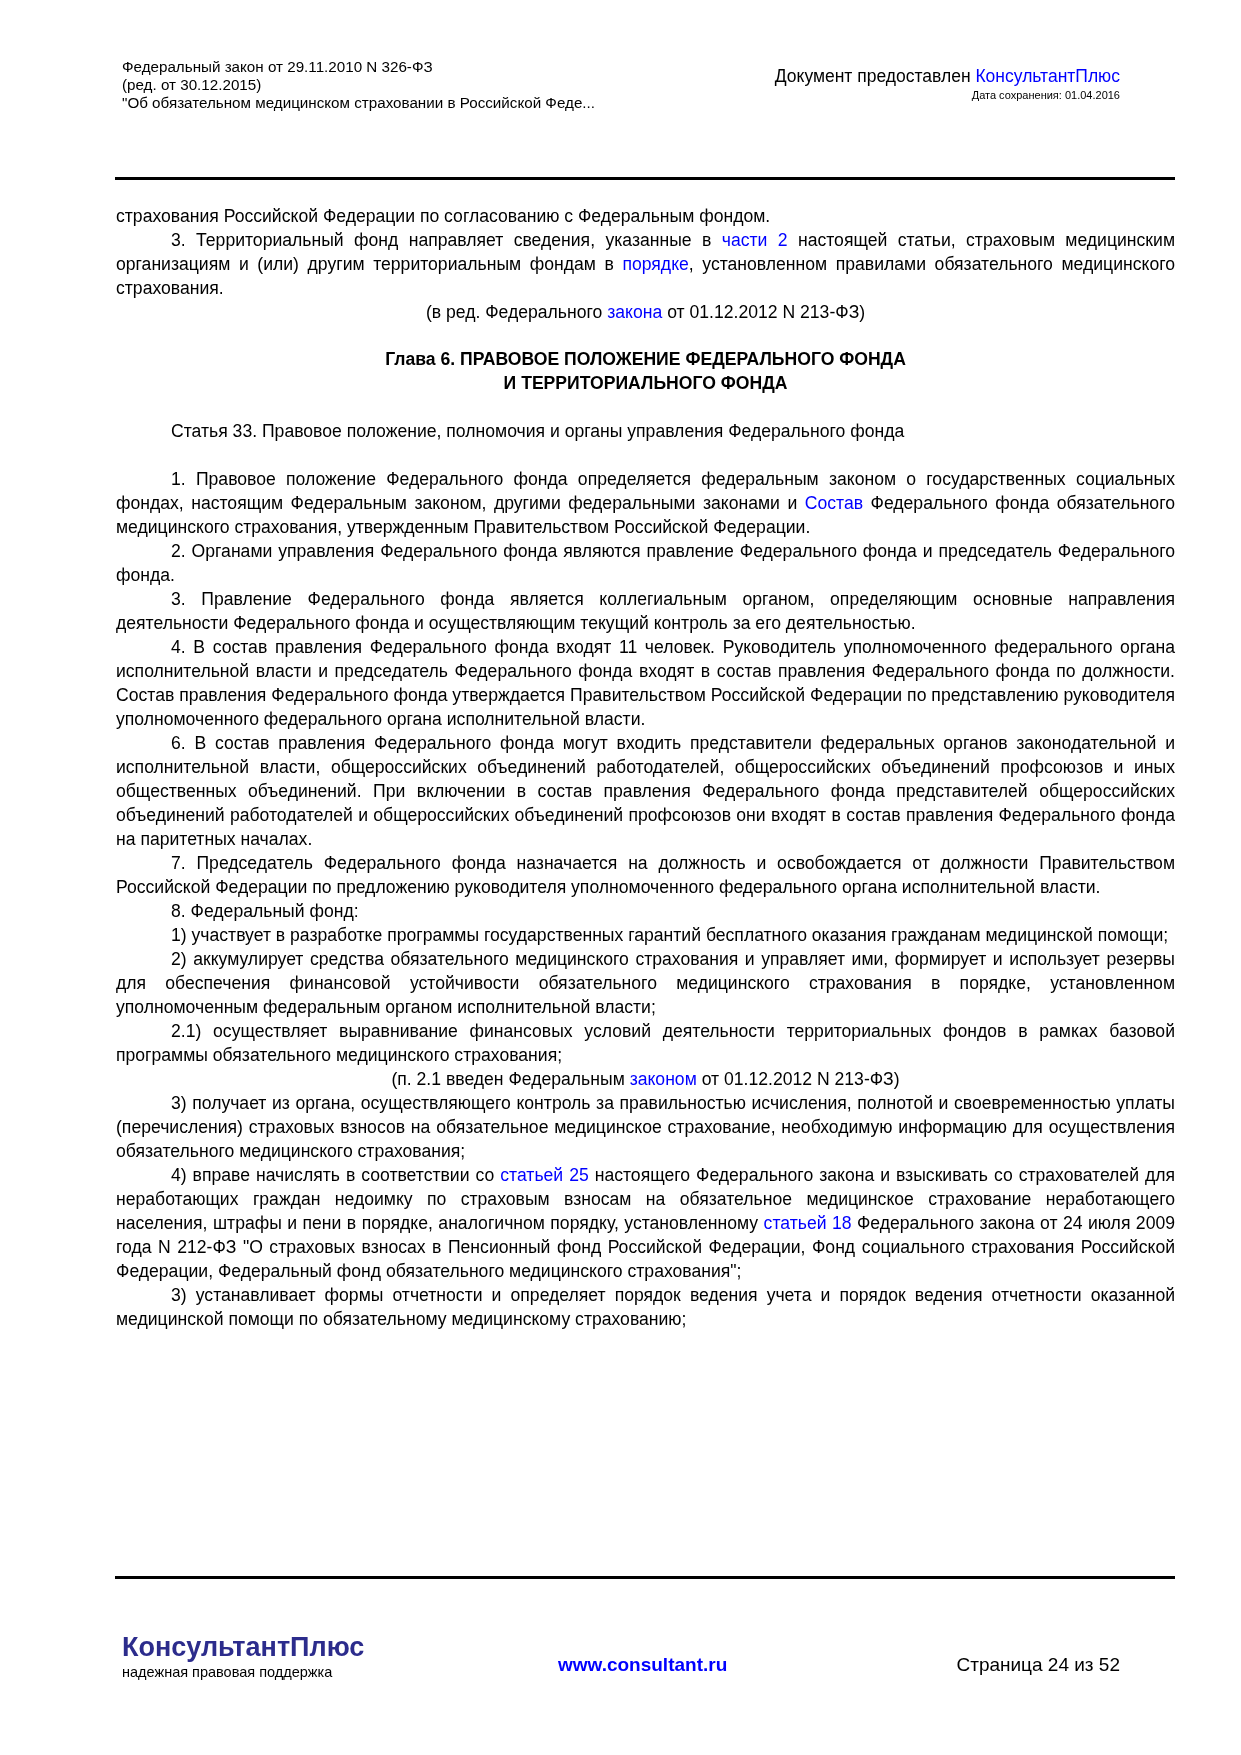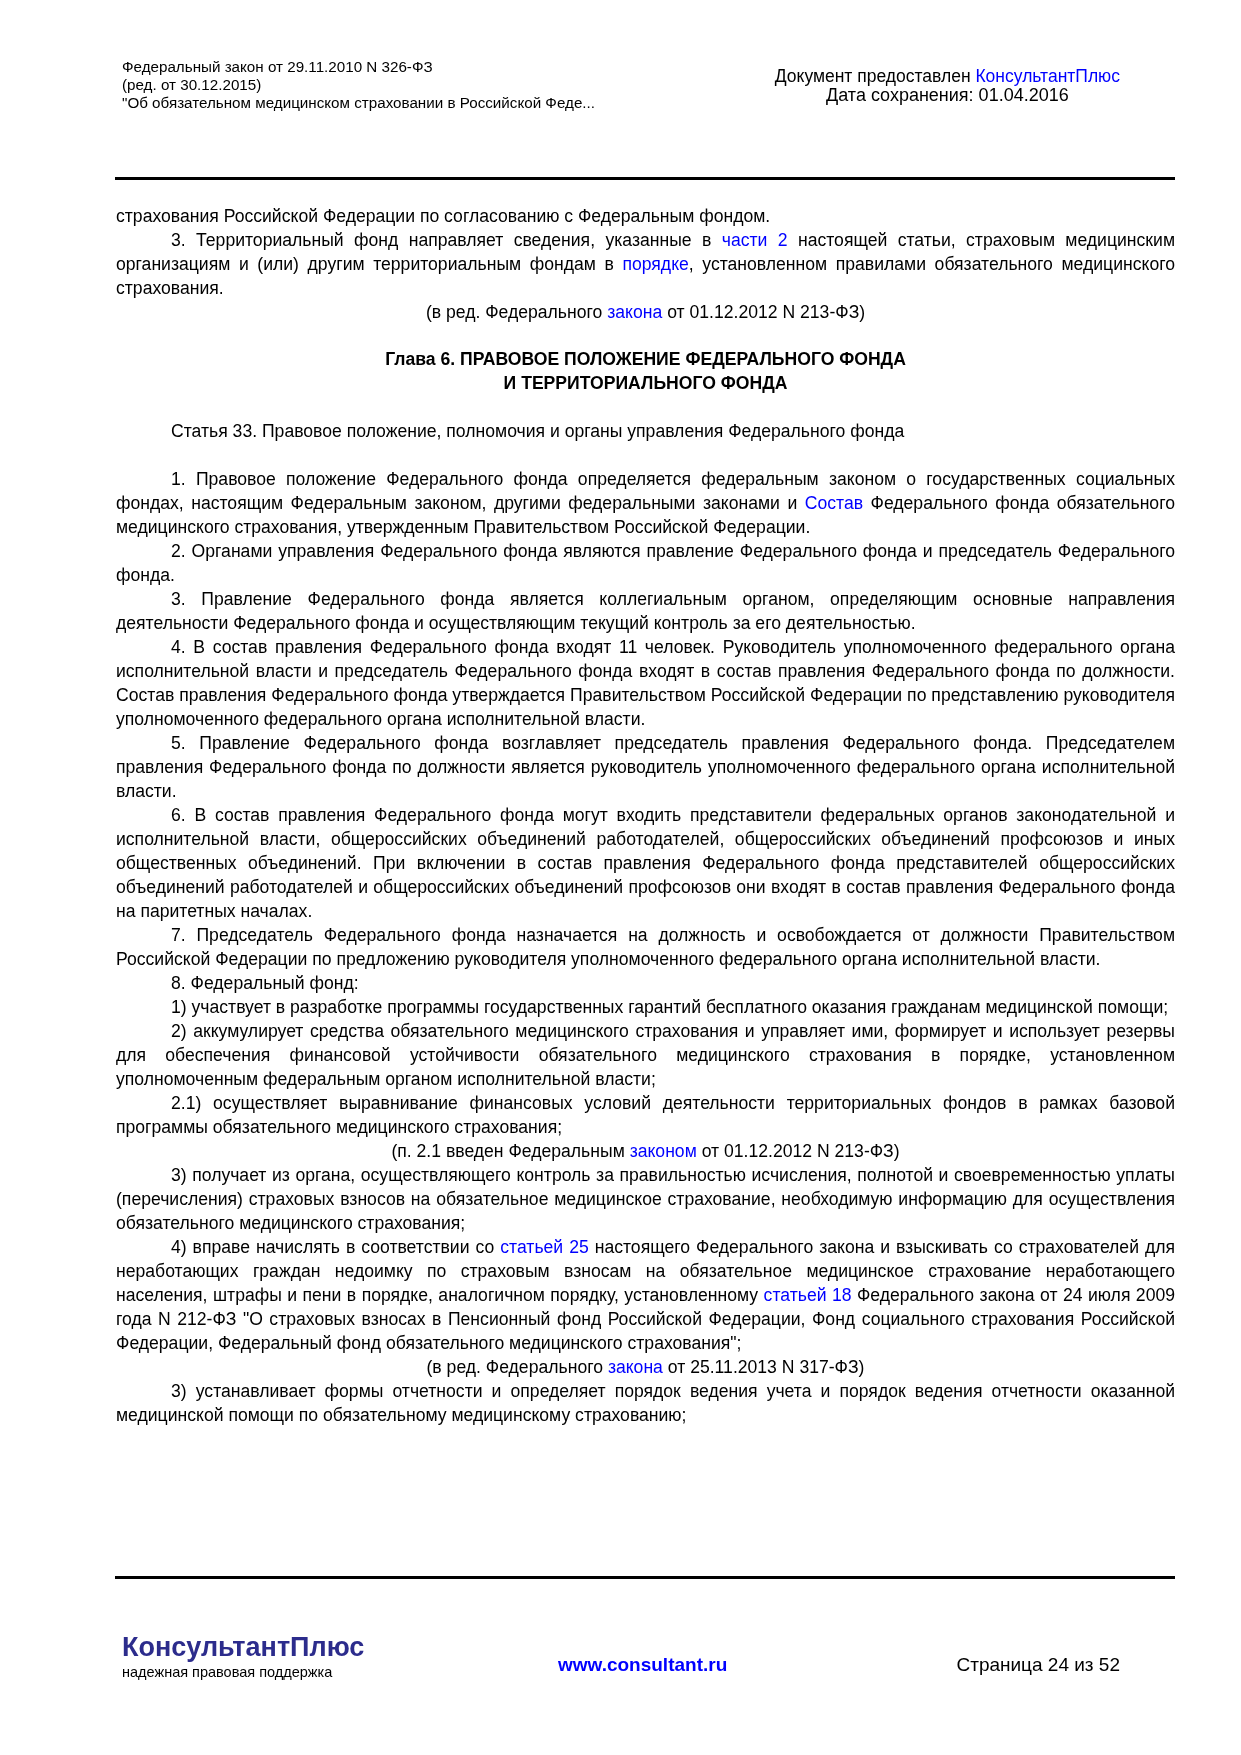--- a/index.html
+++ b/index.html
@@ -3,21 +3,21 @@
 <meta charset="utf-8">
 <style>
   html, body { margin: 0; padding: 0; background: #ffffff; }
   body { width: 1241px; height: 1755px; position: relative; overflow: hidden;
          font-family: "Liberation Sans", sans-serif; color: #000; }
   a, .link { color: #0000ff; text-decoration: none; cursor: pointer; }
 
   .hdr-left { position: absolute; left: 122px; top: 58px; font-size: 15.2px; line-height: 18px; }
   .hdr-right { position: absolute; right: 121px; top: 67px; text-align: right; line-height: 19px; }
   .hdr-right .provided { font-size: 17.5px; }
-  .hdr-right .saved { font-size: 18px; text-align: center; }
+  .hdr-right .saved { font-size: 11px; }
   .hdr-rule { position: absolute; left: 115px; width: 1060px; top: 177px; height: 3px; background: #000; }
 
   .content { position: absolute; left: 116px; top: 204px; width: 1059px;
              font-size: 17.6px; line-height: 24px; }
   .content p { margin: 0; text-align: justify; }
   .content p.ind { text-indent: 55px; }
   .content p.noj { text-align: center; }
   .chapter { text-align: center !important; font-weight: bold; margin-top: 23px !important; }
   .article { margin-top: 24px !important; text-indent: 55px; text-align: left !important; }
   .gap { margin-top: 24px !important; }
@@ -48,31 +48,29 @@
   <p class="ind"><span>3. Территориальный фонд направляет сведения, указанные в </span><a>части 2</a><span> настоящей статьи, страховым медицинским организациям и (или) другим территориальным фондам в </span><a>порядке</a><span>, установленном правилами обязательного медицинского страхования.</span></p>
   <p class="noj"><span>(в ред. Федерального </span><a>закона</a><span> от 01.12.2012 N 213-ФЗ)</span></p>
 
   <p class="chapter"><span>Глава 6. ПРАВОВОЕ ПОЛОЖЕНИЕ ФЕДЕРАЛЬНОГО ФОНДА</span><br><span>И ТЕРРИТОРИАЛЬНОГО ФОНДА</span></p>
   <p class="article">Статья 33. Правовое положение, полномочия и органы управления Федерального фонда</p>
 
   <p class="ind gap"><span>1. Правовое положение Федерального фонда определяется федеральным законом о государственных социальных фондах, настоящим Федеральным законом, другими федеральными законами и </span><a>Состав</a><span> Федерального фонда обязательного медицинского страхования, утвержденным Правительством Российской Федерации.</span></p>
   <p class="ind">2. Органами управления Федерального фонда являются правление Федерального фонда и председатель Федерального фонда.</p>
   <p class="ind">3. Правление Федерального фонда является коллегиальным органом, определяющим основные направления деятельности Федерального фонда и осуществляющим текущий контроль за его деятельностью.</p>
   <p class="ind">4. В состав правления Федерального фонда входят 11 человек. Руководитель уполномоченного федерального органа исполнительной власти и председатель Федерального фонда входят в состав правления Федерального фонда по должности. Состав правления Федерального фонда утверждается Правительством Российской Федерации по представлению руководителя уполномоченного федерального органа исполнительной власти.</p>
-  <p class="ind">5. Правление Федерального фонда возглавляет председатель правления Федерального фонда. Председателем правления Федерального фонда по должности является руководитель уполномоченного федерального органа исполнительной власти.</p>
   <p class="ind">6. В состав правления Федерального фонда могут входить представители федеральных органов законодательной и исполнительной власти, общероссийских объединений работодателей, общероссийских объединений профсоюзов и иных общественных объединений. При включении в состав правления Федерального фонда представителей общероссийских объединений работодателей и общероссийских объединений профсоюзов они входят в состав правления Федерального фонда на паритетных началах.</p>
   <p class="ind">7. Председатель Федерального фонда назначается на должность и освобождается от должности Правительством Российской Федерации по предложению руководителя уполномоченного федерального органа исполнительной власти.</p>
   <p class="ind">8. Федеральный фонд:</p>
   <p class="ind">1) участвует в разработке программы государственных гарантий бесплатного оказания гражданам медицинской помощи;</p>
   <p class="ind">2) аккумулирует средства обязательного медицинского страхования и управляет ими, формирует и использует резервы для обеспечения финансовой устойчивости обязательного медицинского страхования в порядке, установленном уполномоченным федеральным органом исполнительной власти;</p>
   <p class="ind">2.1) осуществляет выравнивание финансовых условий деятельности территориальных фондов в рамках базовой программы обязательного медицинского страхования;</p>
   <p class="noj"><span>(п. 2.1 введен Федеральным </span><a>законом</a><span> от 01.12.2012 N 213-ФЗ)</span></p>
   <p class="ind">3) получает из органа, осуществляющего контроль за правильностью исчисления, полнотой и своевременностью уплаты (перечисления) страховых взносов на обязательное медицинское страхование, необходимую информацию для осуществления обязательного медицинского страхования;</p>
   <p class="ind"><span>4) вправе начислять в соответствии со </span><a>статьей 25</a><span> настоящего Федерального закона и взыскивать со страхователей для неработающих граждан недоимку по страховым взносам на обязательное медицинское страхование неработающего населения, штрафы и пени в порядке, аналогичном порядку, установленному </span><a>статьей 18</a><span> Федерального закона от 24 июля 2009 года N 212-ФЗ "О страховых взносах в Пенсионный фонд Российской Федерации, Фонд социального страхования Российской Федерации, Федеральный фонд обязательного медицинского страхования";</span></p>
-  <p class="noj"><span>(в ред. Федерального </span><a>закона</a><span> от 25.11.2013 N 317-ФЗ)</span></p>
   <p class="ind">3) устанавливает формы отчетности и определяет порядок ведения учета и порядок ведения отчетности оказанной медицинской помощи по обязательному медицинскому страхованию;</p>
 </div>
 
 <div class="ftr-rule"></div>
 <div class="ftr-brand">
   <div class="name">КонсультантПлюс</div>
   <div class="tag">надежная правовая поддержка</div>
 </div>
 <div class="ftr-url">www.consultant.ru</div>
 <div class="ftr-page">Страница 24 из 52</div>

